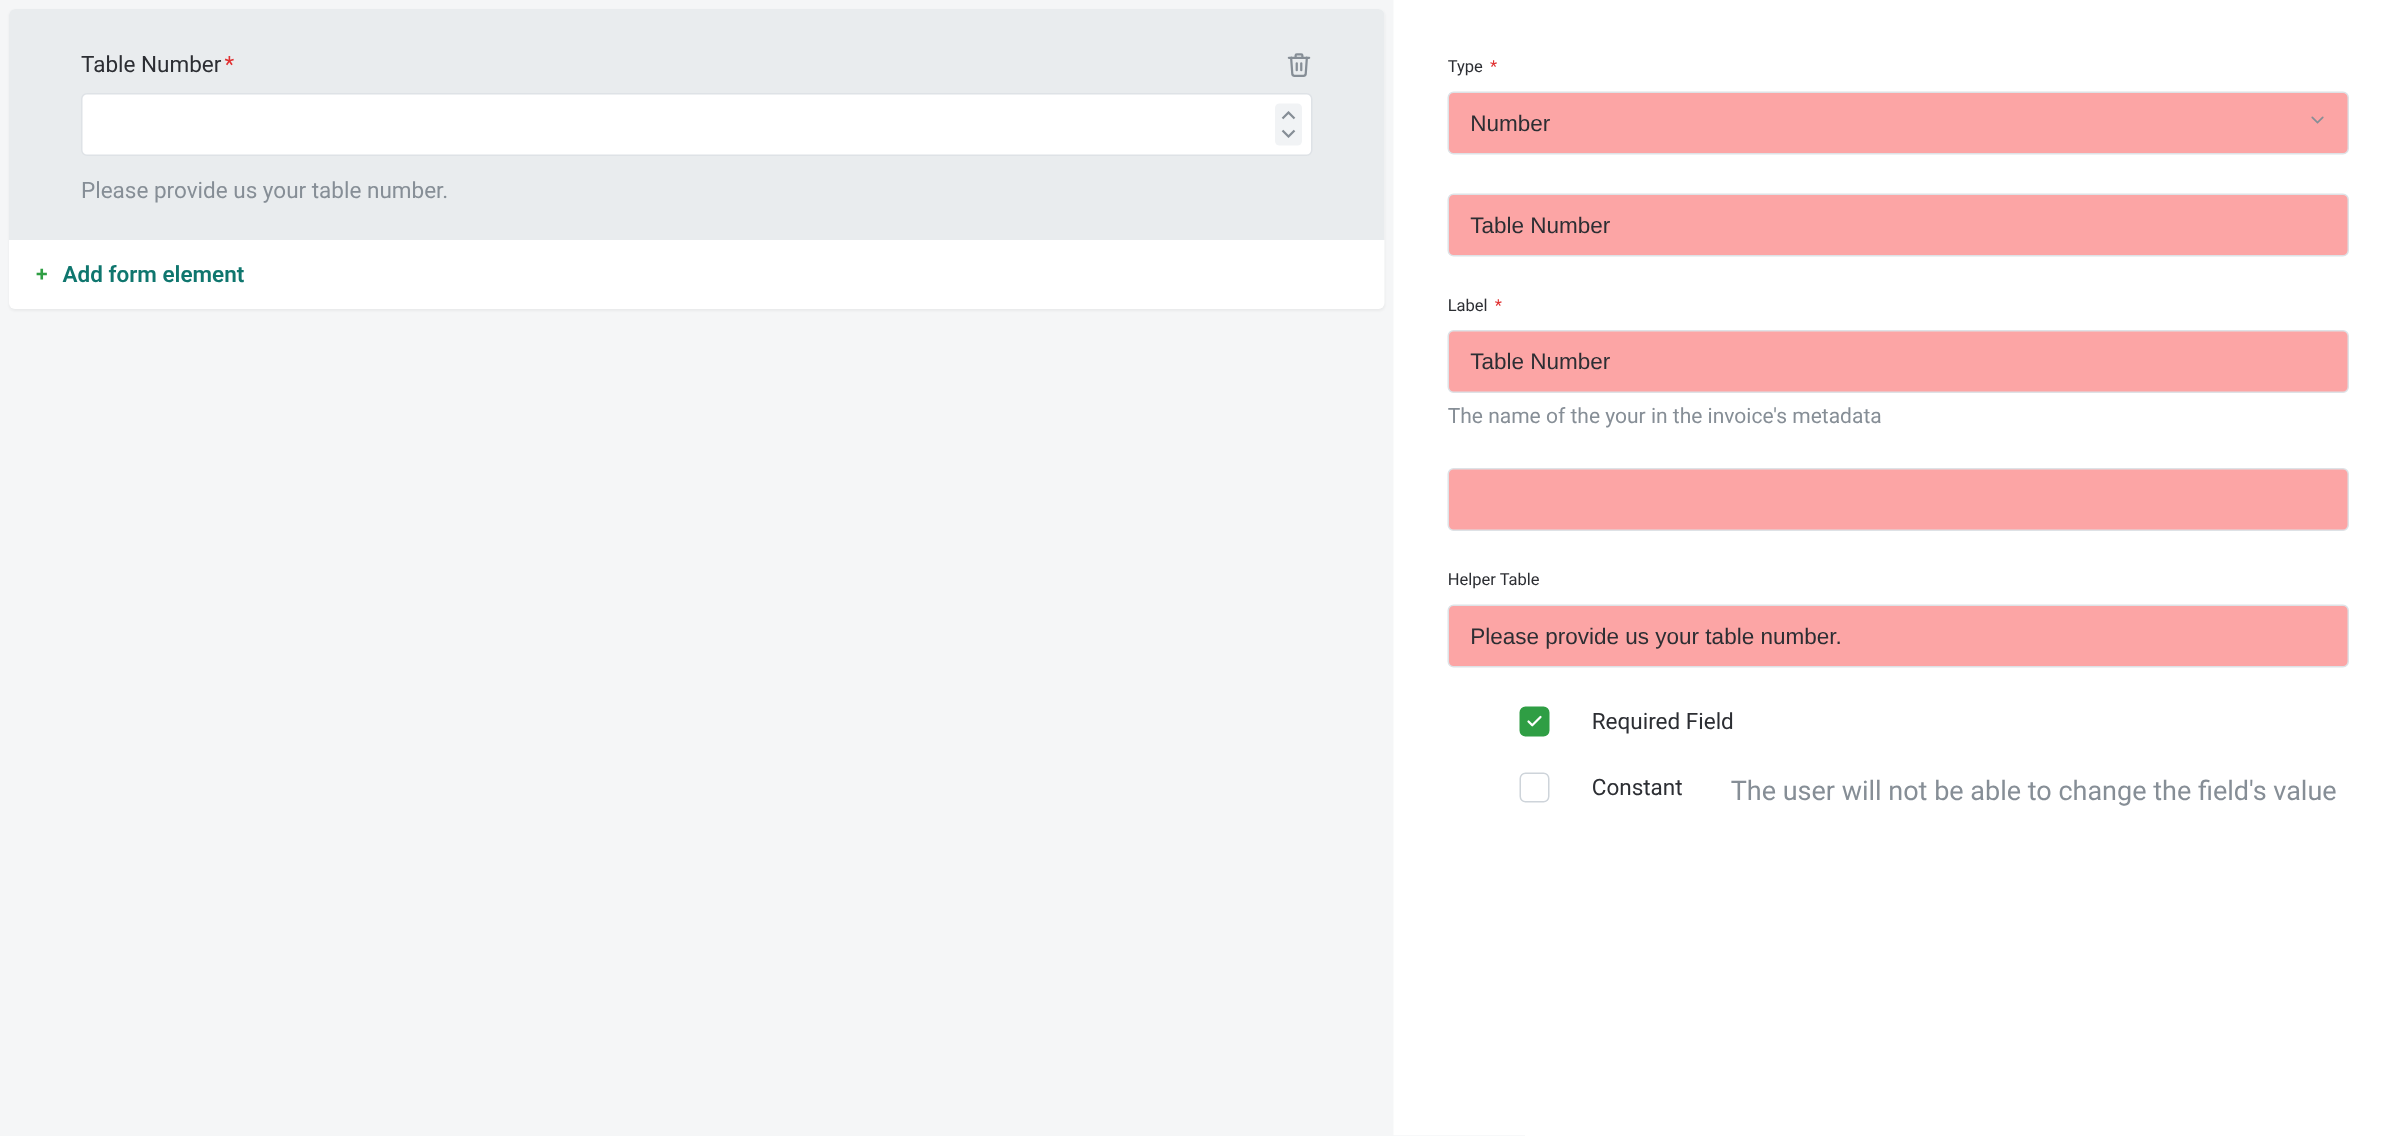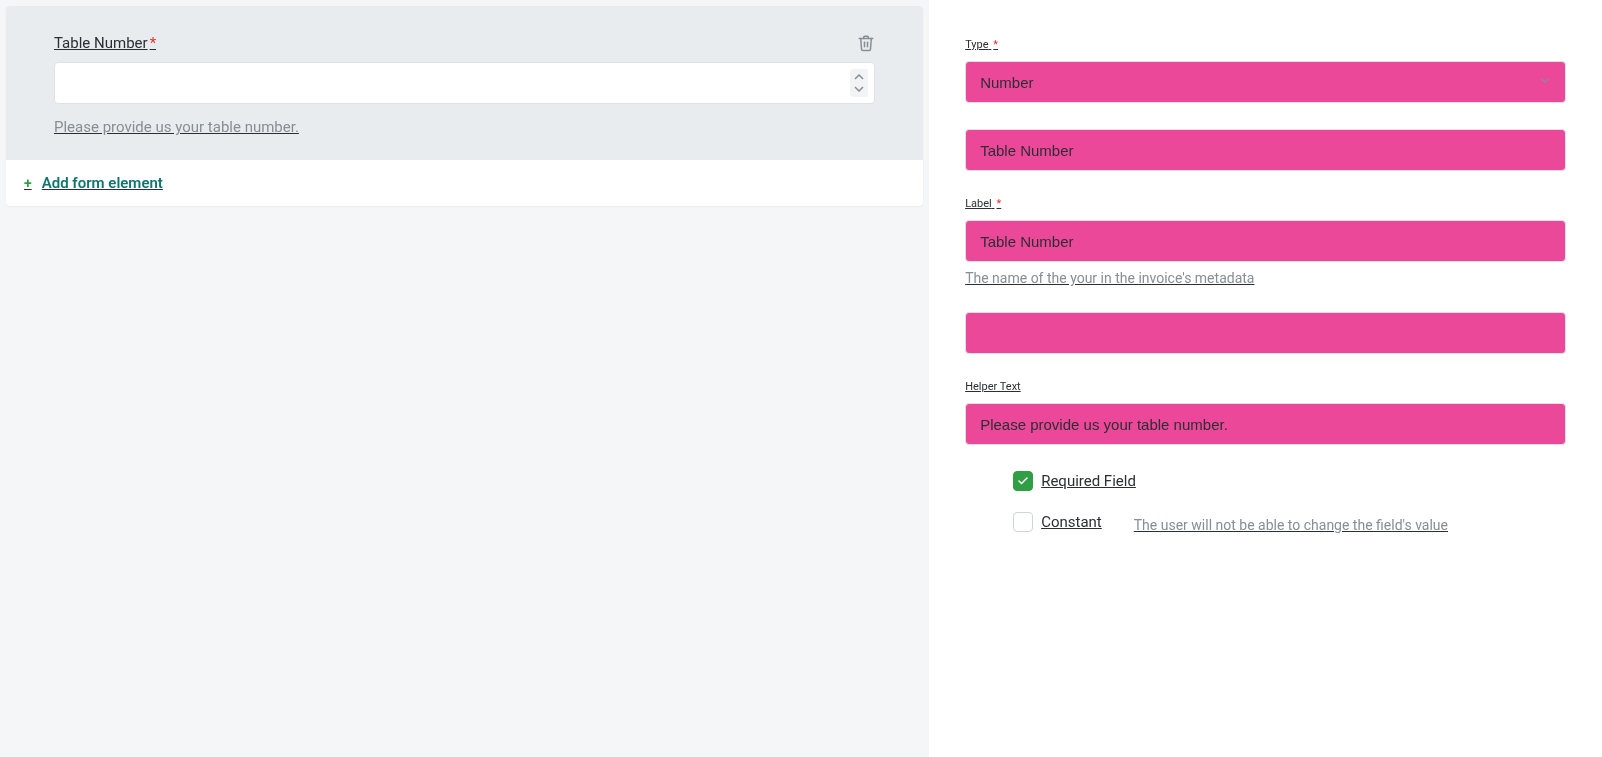--- a/index.html
+++ b/index.html
@@ -10,21 +10,20 @@
     body {
       font-family: -apple-system, BlinkMacSystemFont, "Segoe UI", Roboto, "Helvetica Neue", Arial, sans-serif;
       background: #f5f6f7;
       color: #2c2e33;
       font-size: 14px;
     }
     .layout {
       display: flex;
       width: 100%;
       min-height: 757px;
-      text-decoration: underline;
     }
     .left-panel {
       flex: 1;
       padding: 6px;
       max-width: 58%;
     }
     .right-panel {
       width: 42%;
       background: #fff;
       padding: 38px 36px;
@@ -125,21 +124,21 @@
       margin-bottom: 10px;
     }
     .text-input, .select-input {
       width: 100%;
       height: 42px;
       border: 1px solid #dee2e6;
       border-radius: 4px;
       padding: 0 14px;
       font-size: 15px;
       color: #2c2e33;
-      background: #ec4899;
+      background: #fca5a5;
       outline: none;
     }
     .select-wrap {
       position: relative;
     }
     .select-caret {
       position: absolute;
       right: 14px;
       top: 50%;
       transform: translateY(-50%);
@@ -147,21 +146,21 @@
       pointer-events: none;
     }
     .field-hint {
       color: #868e96;
       font-size: 14px;
       margin-top: 8px;
     }
     .checkbox-row {
       display: flex;
       align-items: center;
-      gap: 8px;
+      gap: 28px;
       margin-bottom: 20px;
       padding-left: 48px;
     }
     .checkbox {
       width: 20px;
       height: 20px;
       border-radius: 4px;
       border: 1px solid #ced4da;
       display: inline-flex;
       align-items: center;
@@ -176,21 +175,21 @@
     }
     .checkbox-label {
       font-size: 15px;
       color: #2c2e33;
     }
     .checkbox-with-hint {
       display: flex;
     }
     .checkbox-hint {
       color: #868e96;
-      font-size: 14px;
+      font-size: 18px;
       margin-top: 6px;
       margin-left: 32px;
     }
   </style>
 </head>
 <body>
 
 <div class="layout">
   <div class="left-panel">
     <div class="preview-card">
@@ -258,21 +257,21 @@
       </label>
       <input class="text-input" value="Table Number" style="">
       <div class="field-hint">The name of the your in the invoice's metadata</div>
     </div>
 
     <div class="form-group">
       <input class="text-input" value="" style="">
     </div>
 
     <div class="form-group">
-      <label class="form-label">Helper Text</label>
+      <label class="form-label">Helper Table</label>
       <input class="text-input" value="Please provide us your table number." style="">
     </div>
 
     <div class="checkbox-row">
       <span class="checkbox checked">
         <svg width="12" height="12" viewBox="0 0 24 24" fill="none" stroke="currentColor" stroke-width="3" stroke-linecap="round" stroke-linejoin="round">
             <polyline points="20 6 9 17 4 12"></polyline>
           </svg>
       </span>
       <span class="checkbox-label">Required Field</span>

